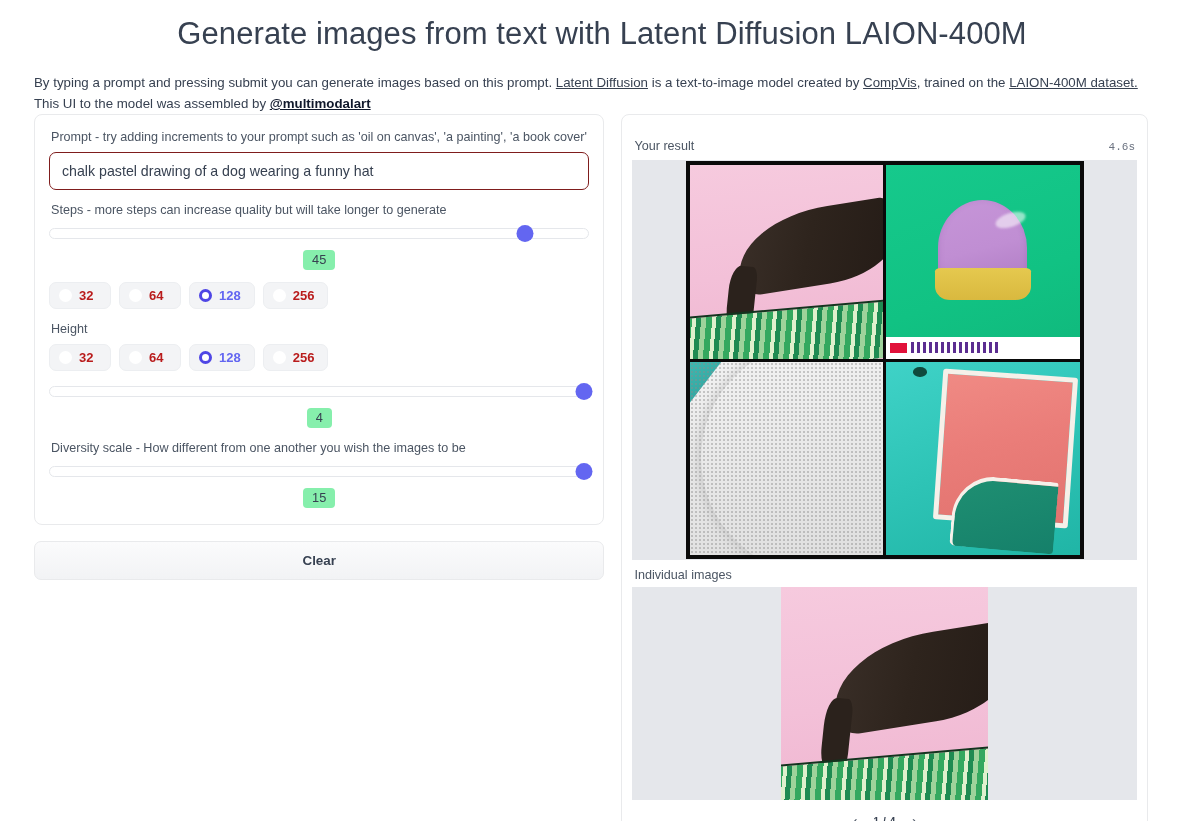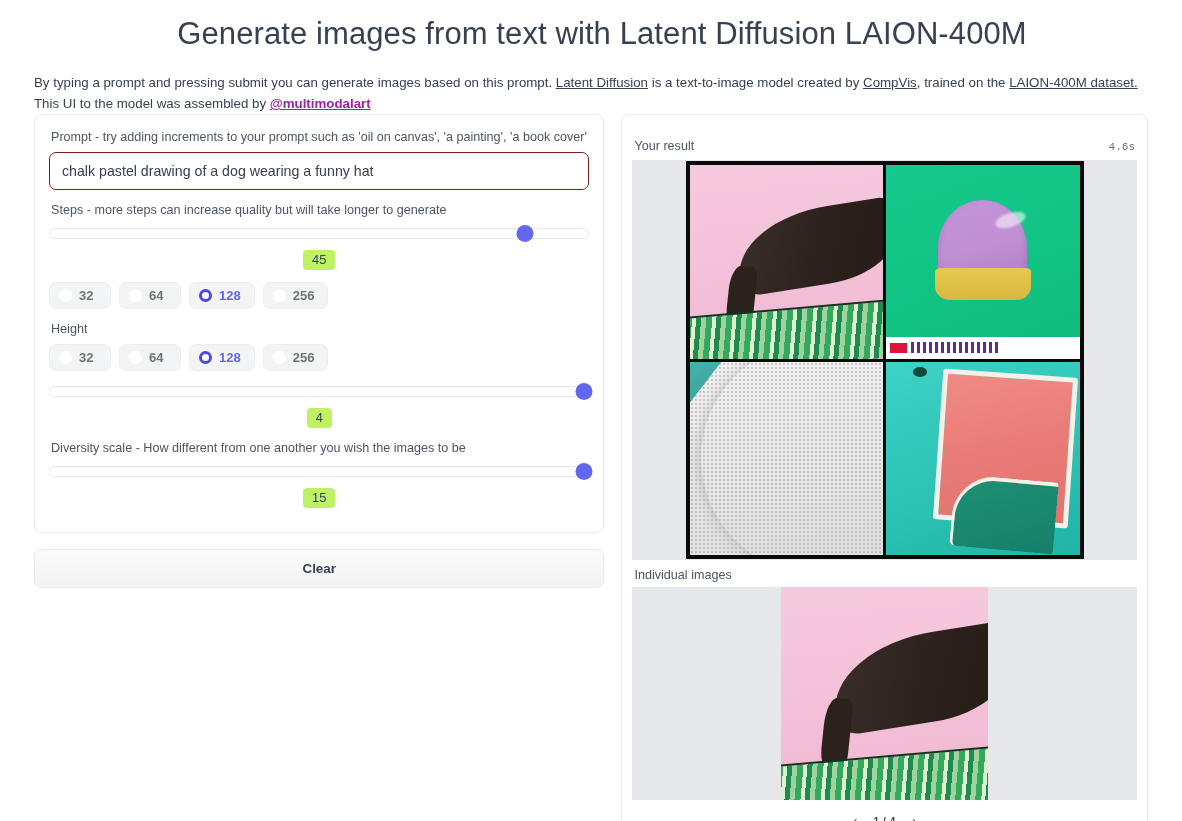--- a/index.html
+++ b/index.html
@@ -30,21 +30,21 @@
     margin: 20px 34px 0 34px;
     font-size: 13.3px;
     line-height: 21px;
     color: #374151;
   }
   .intro a {
     color: #374151;
     text-decoration: underline;
   }
   .intro a.accent {
-    color: #a21caf;
+    color: #0f172a;
     font-weight: bold;
     text-decoration: underline;
     text-align: center;
   }
 
   
   .columns {
     position: absolute;
     left: 34px;
     top: 114px;
@@ -106,21 +106,21 @@
     top: 0px;
     width: 17px;
     height: 17px;
     border-radius: 50%;
     background: #6366f1;
     transform: translateX(-50%);
   }
   .slider-value {
     margin: 9px auto 0 auto;
     display: table;
-    background: #bef264;
+    background: #86efac;
     border-radius: 4px;
     font-size: 12.8px;
     color: #374151;
     padding: 2px 9px;
     line-height: 16px;
   }
 
   
   .radio-group { display: flex; gap: 8px; }
   .radio-item {
@@ -141,21 +141,21 @@
     box-sizing: border-box;
     flex: none;
   }
   .radio-item.selected .radio-dot {
     background: #ffffff;
     border: 3.5px solid #4f46e5;
   }
   .radio-label {
     font-size: 13px;
     font-weight: bold;
-    color: #737373;
+    color: #b91c1c;
   }
   .radio-item.selected .radio-label { color: #6366f1; }
 
   
   .btn-row {
     display: flex;
     gap: 30px;
     margin-top: 16px;
   }
   .btn {
@@ -489,21 +489,21 @@
       </div>
 
       <div class="field-block">
         <div class="slider-row">
           <div class="slider-track"></div>
           <div class="slider-thumb" id="thumb-images" style="left: 99%;"></div>
         </div>
         <div class="slider-value">4</div>
       </div>
 
-      <div class="field-block" style="margin-bottom:8px">
+      <div class="field-block" style="margin-bottom:0">
         <div class="field-label">Diversity scale - How different from one another you wish the images to be</div>
         <div class="slider-row">
           <div class="slider-track"></div>
           <div class="slider-thumb" id="thumb-diversity" style="left: 99%;"></div>
         </div>
         <div class="slider-value">15</div>
       </div>
 
     </div>
 

